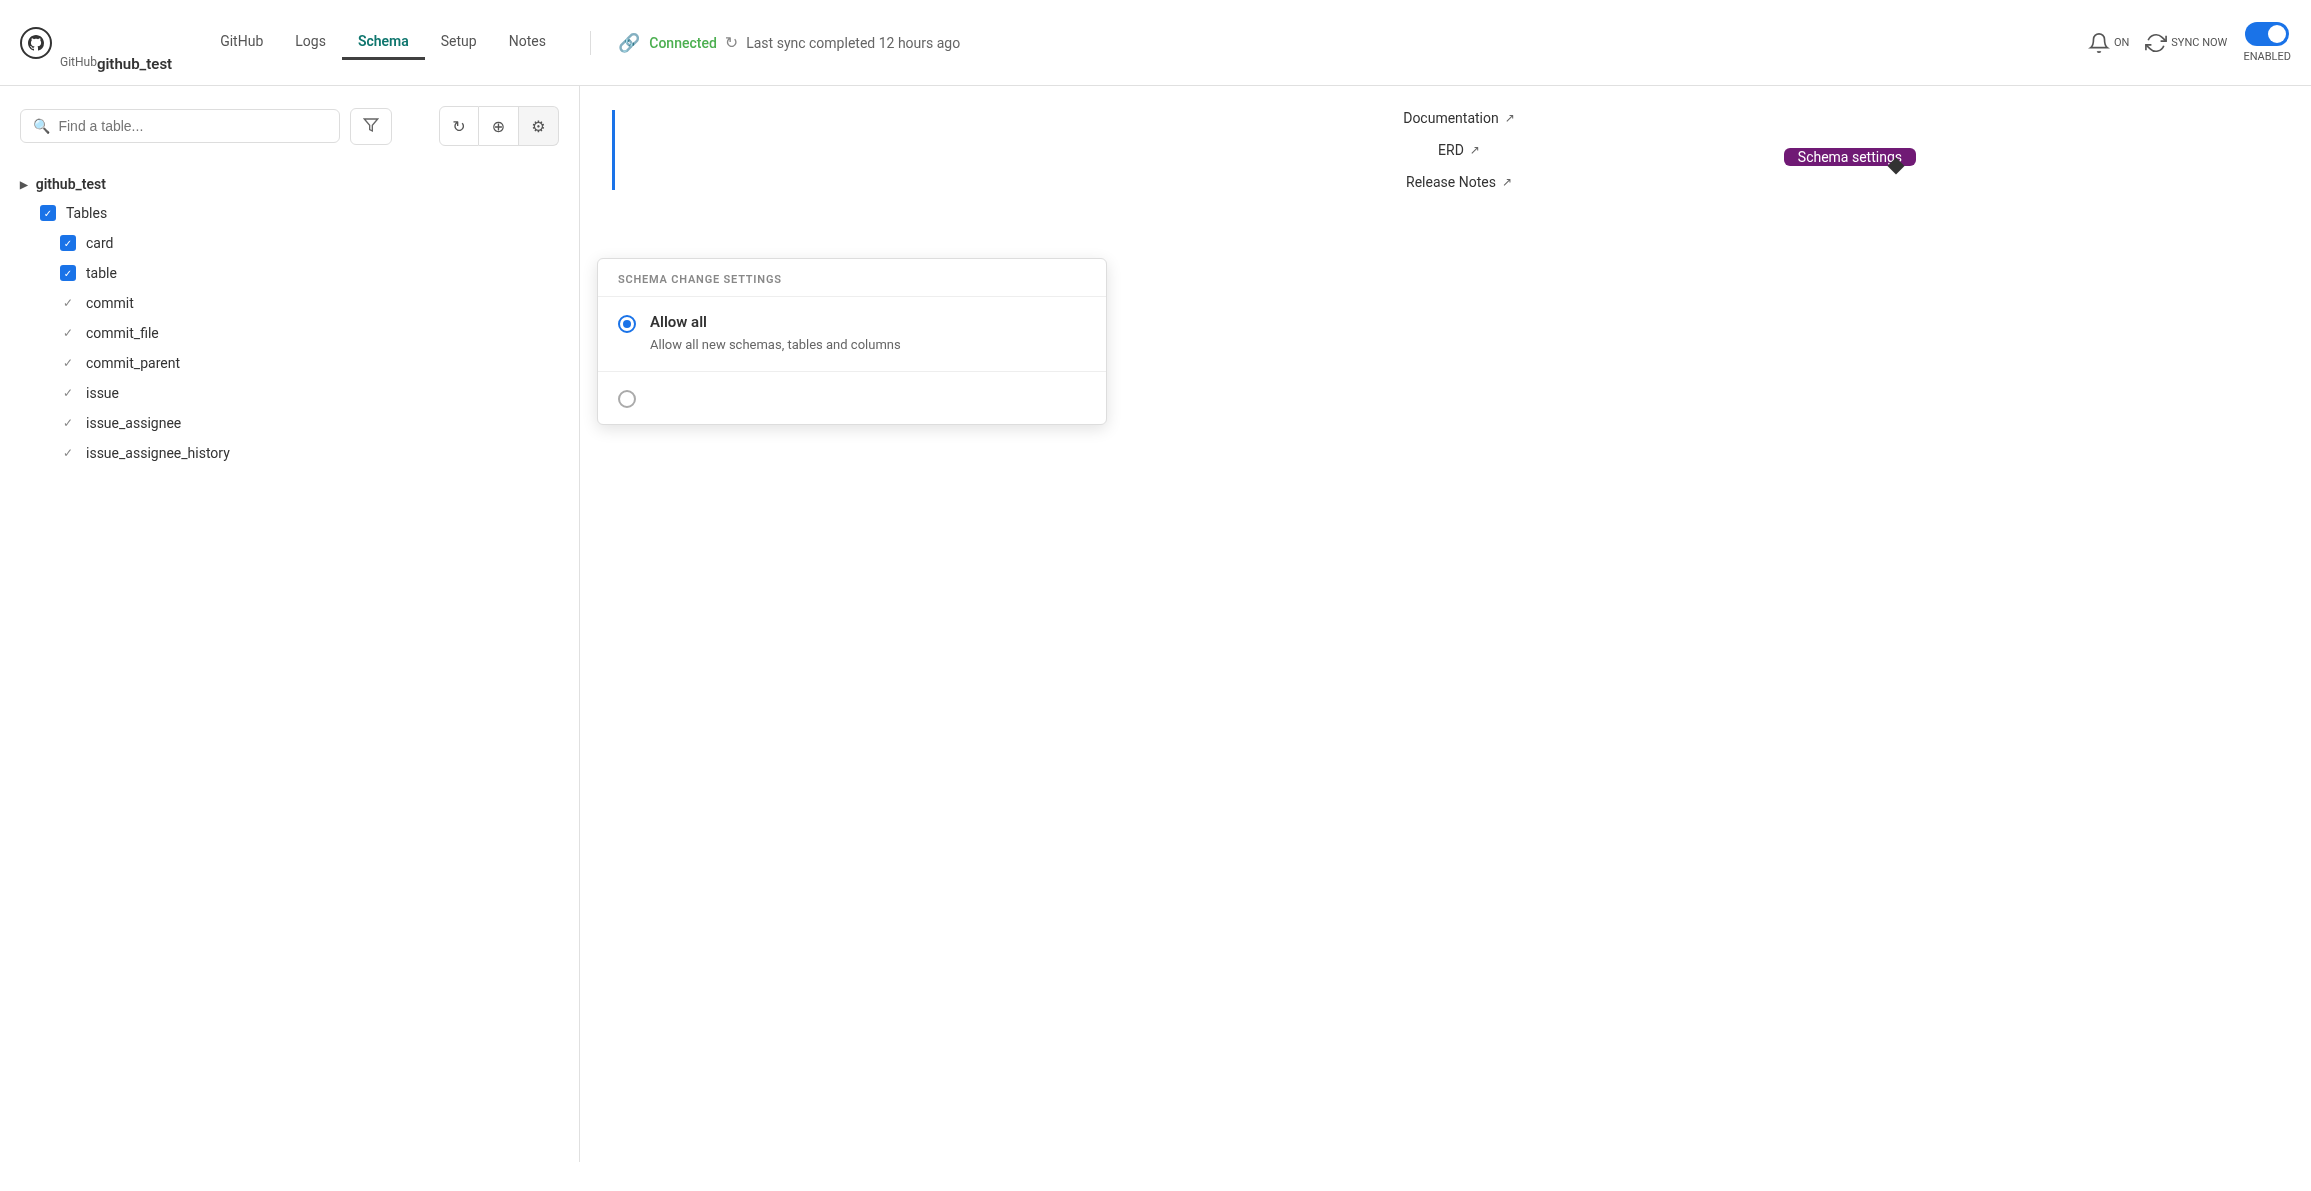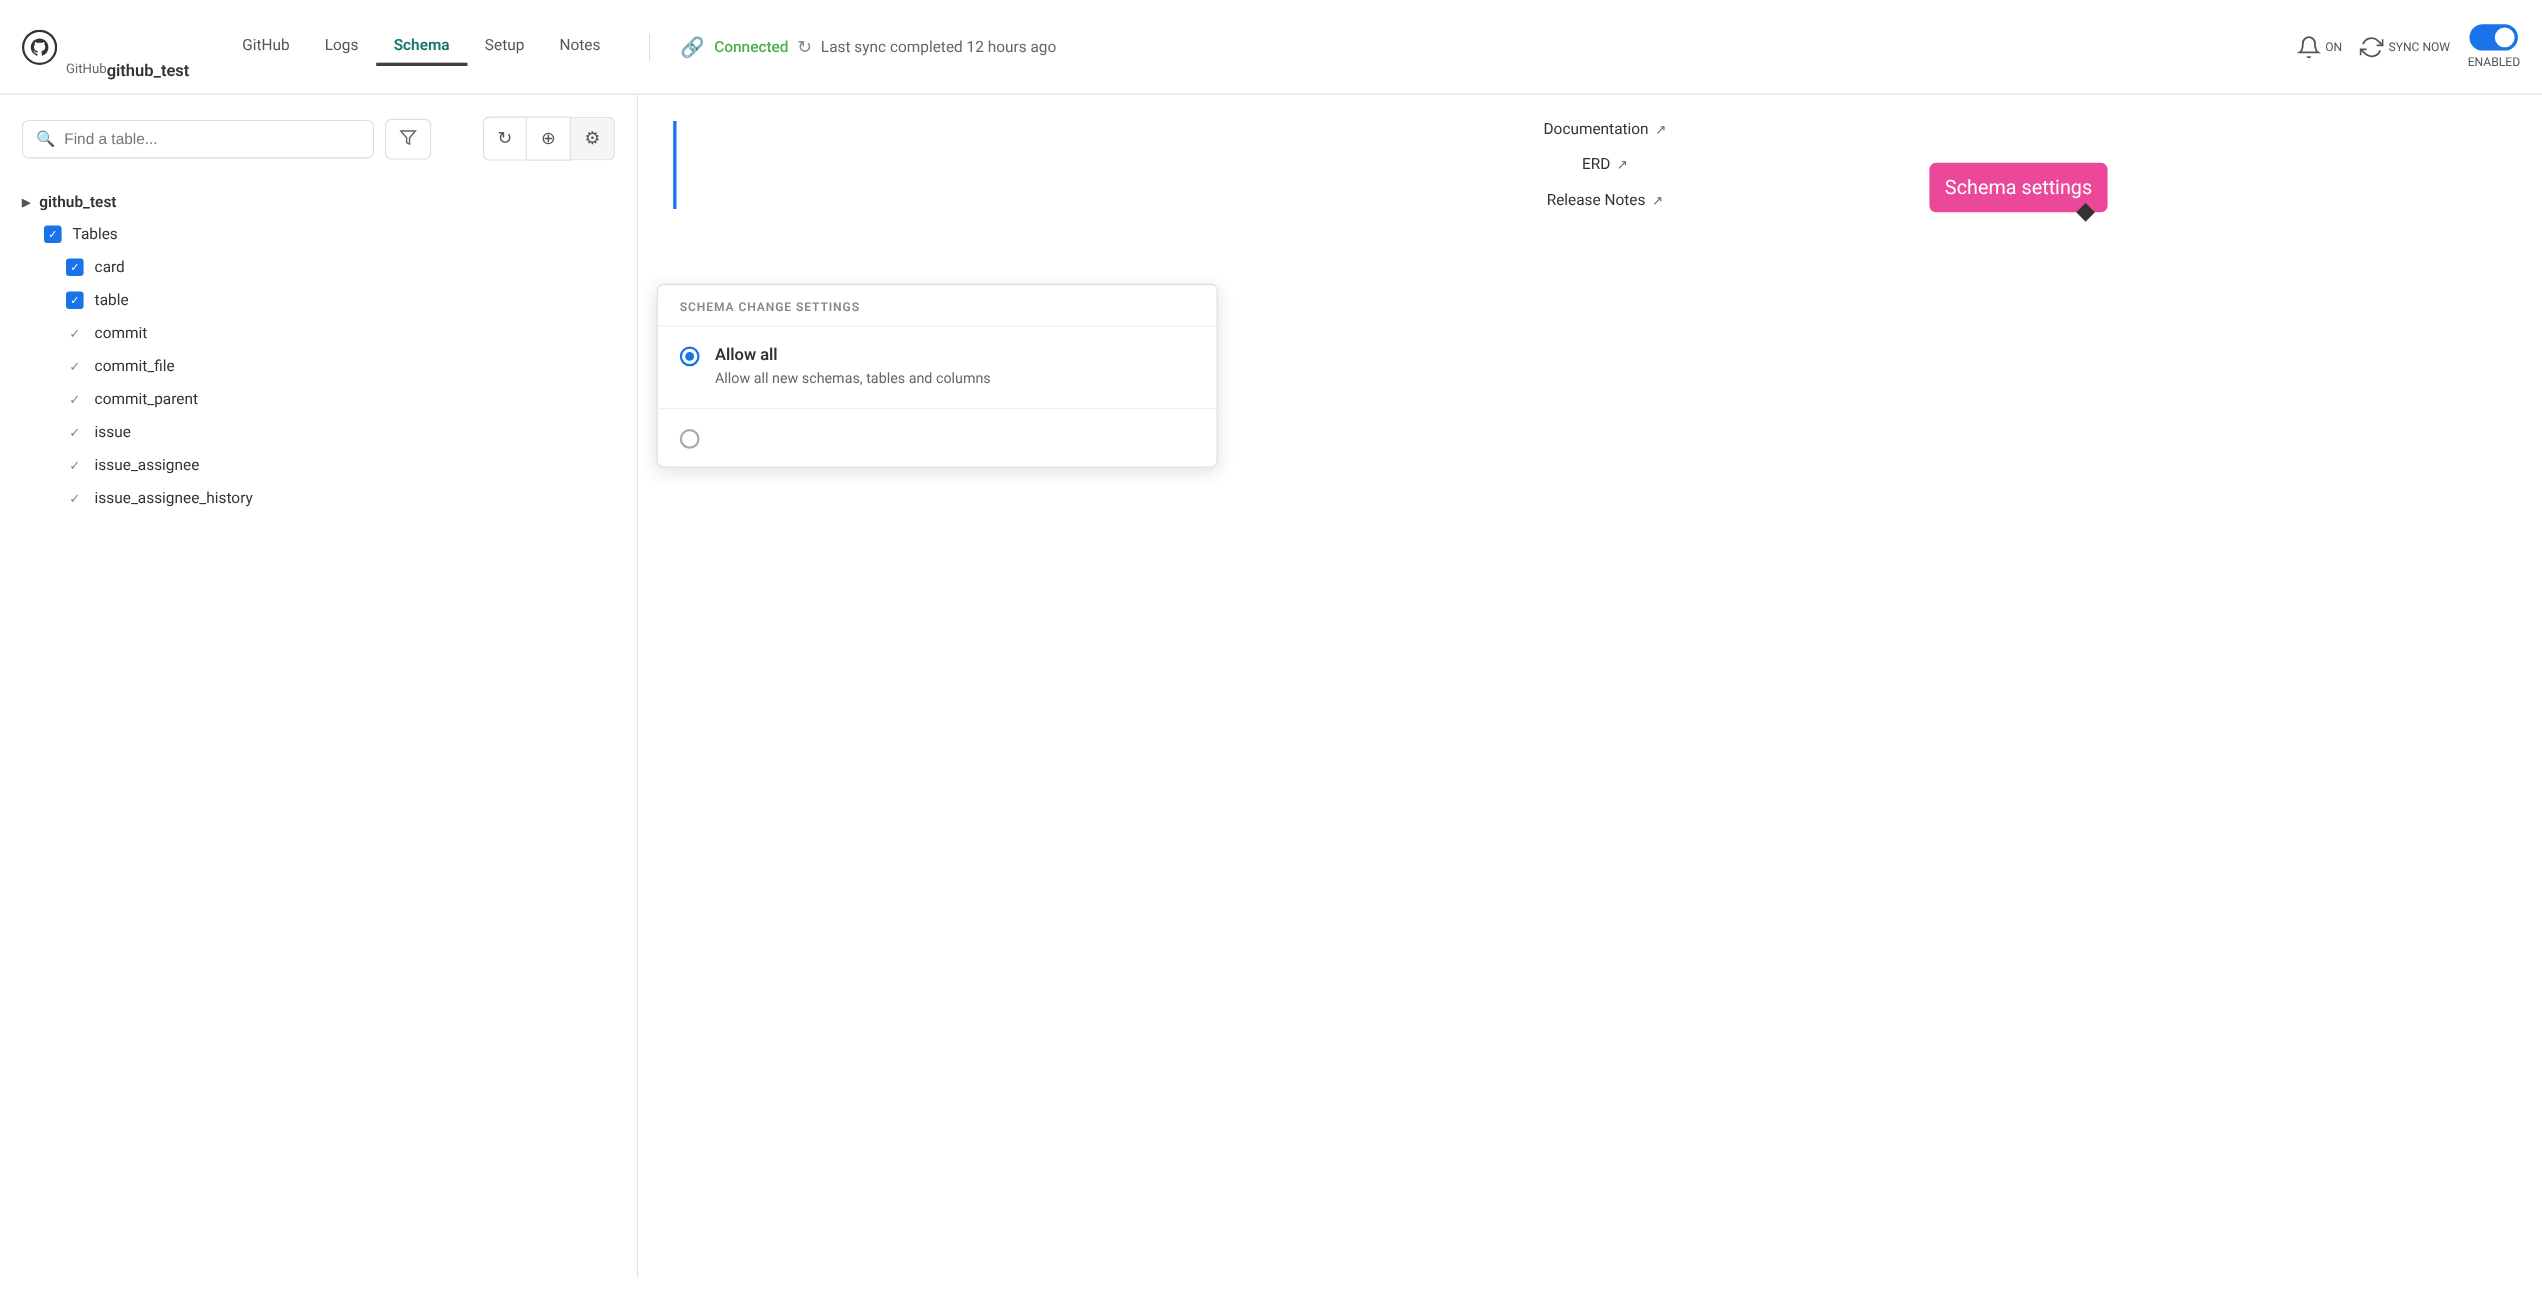--- a/index.html
+++ b/index.html
@@ -45,21 +45,21 @@
     .filter-btn { border: 1px solid #ddd; border-radius: 6px; padding: 8px 12px; cursor: pointer; background: #fff; color: #666; }
 
     
     .toolbar-buttons { display: flex; align-items: center; gap: 0; margin-left: auto; }
     .toolbar-btn { width: 40px; height: 40px; border: 1px solid #ddd; background: #fff; cursor: pointer; display: flex; align-items: center; justify-content: center; color: #555; font-size: 16px; }
     .toolbar-btn:first-child { border-radius: 6px 0 0 6px; }
     .toolbar-btn:last-child { border-radius: 0 6px 6px 0; background: #f5f5f5; }
     .toolbar-btn + .toolbar-btn { border-left: none; }
 
     
-    .schema-tooltip { position: absolute; background: #ec4899; color: #fff; padding: 12px 14px; border-radius: 6px; font-size: 18px; top: 148px; right: 395px; white-space: nowrap; }
+    .schema-tooltip { position: absolute; background: #701a75; color: #fff; padding: 1px 14px; border-radius: 6px; font-size: 14px; top: 148px; right: 395px; white-space: nowrap; }
     .schema-tooltip::after { content: ''; position: absolute; bottom: -6px; right: 14px; width: 12px; height: 12px; background: #333; transform: rotate(45deg); }
 
     
     .tree-section { margin-top: 8px; }
     .tree-root { display: flex; align-items: center; gap: 8px; padding: 6px 0; font-weight: 600; font-size: 14px; cursor: pointer; }
     .tree-arrow { font-size: 10px; color: #555; }
     .tree-group { margin-left: 20px; }
     .tree-item { display: flex; align-items: center; gap: 10px; padding: 7px 0; font-size: 14px; color: #333; }
     .tree-item-child { margin-left: 20px; }
     .checkbox-blue { width: 16px; height: 16px; background: #1a73e8; border-radius: 3px; display: inline-flex; align-items: center; justify-content: center; color: #fff; font-size: 10px; flex-shrink: 0; }

